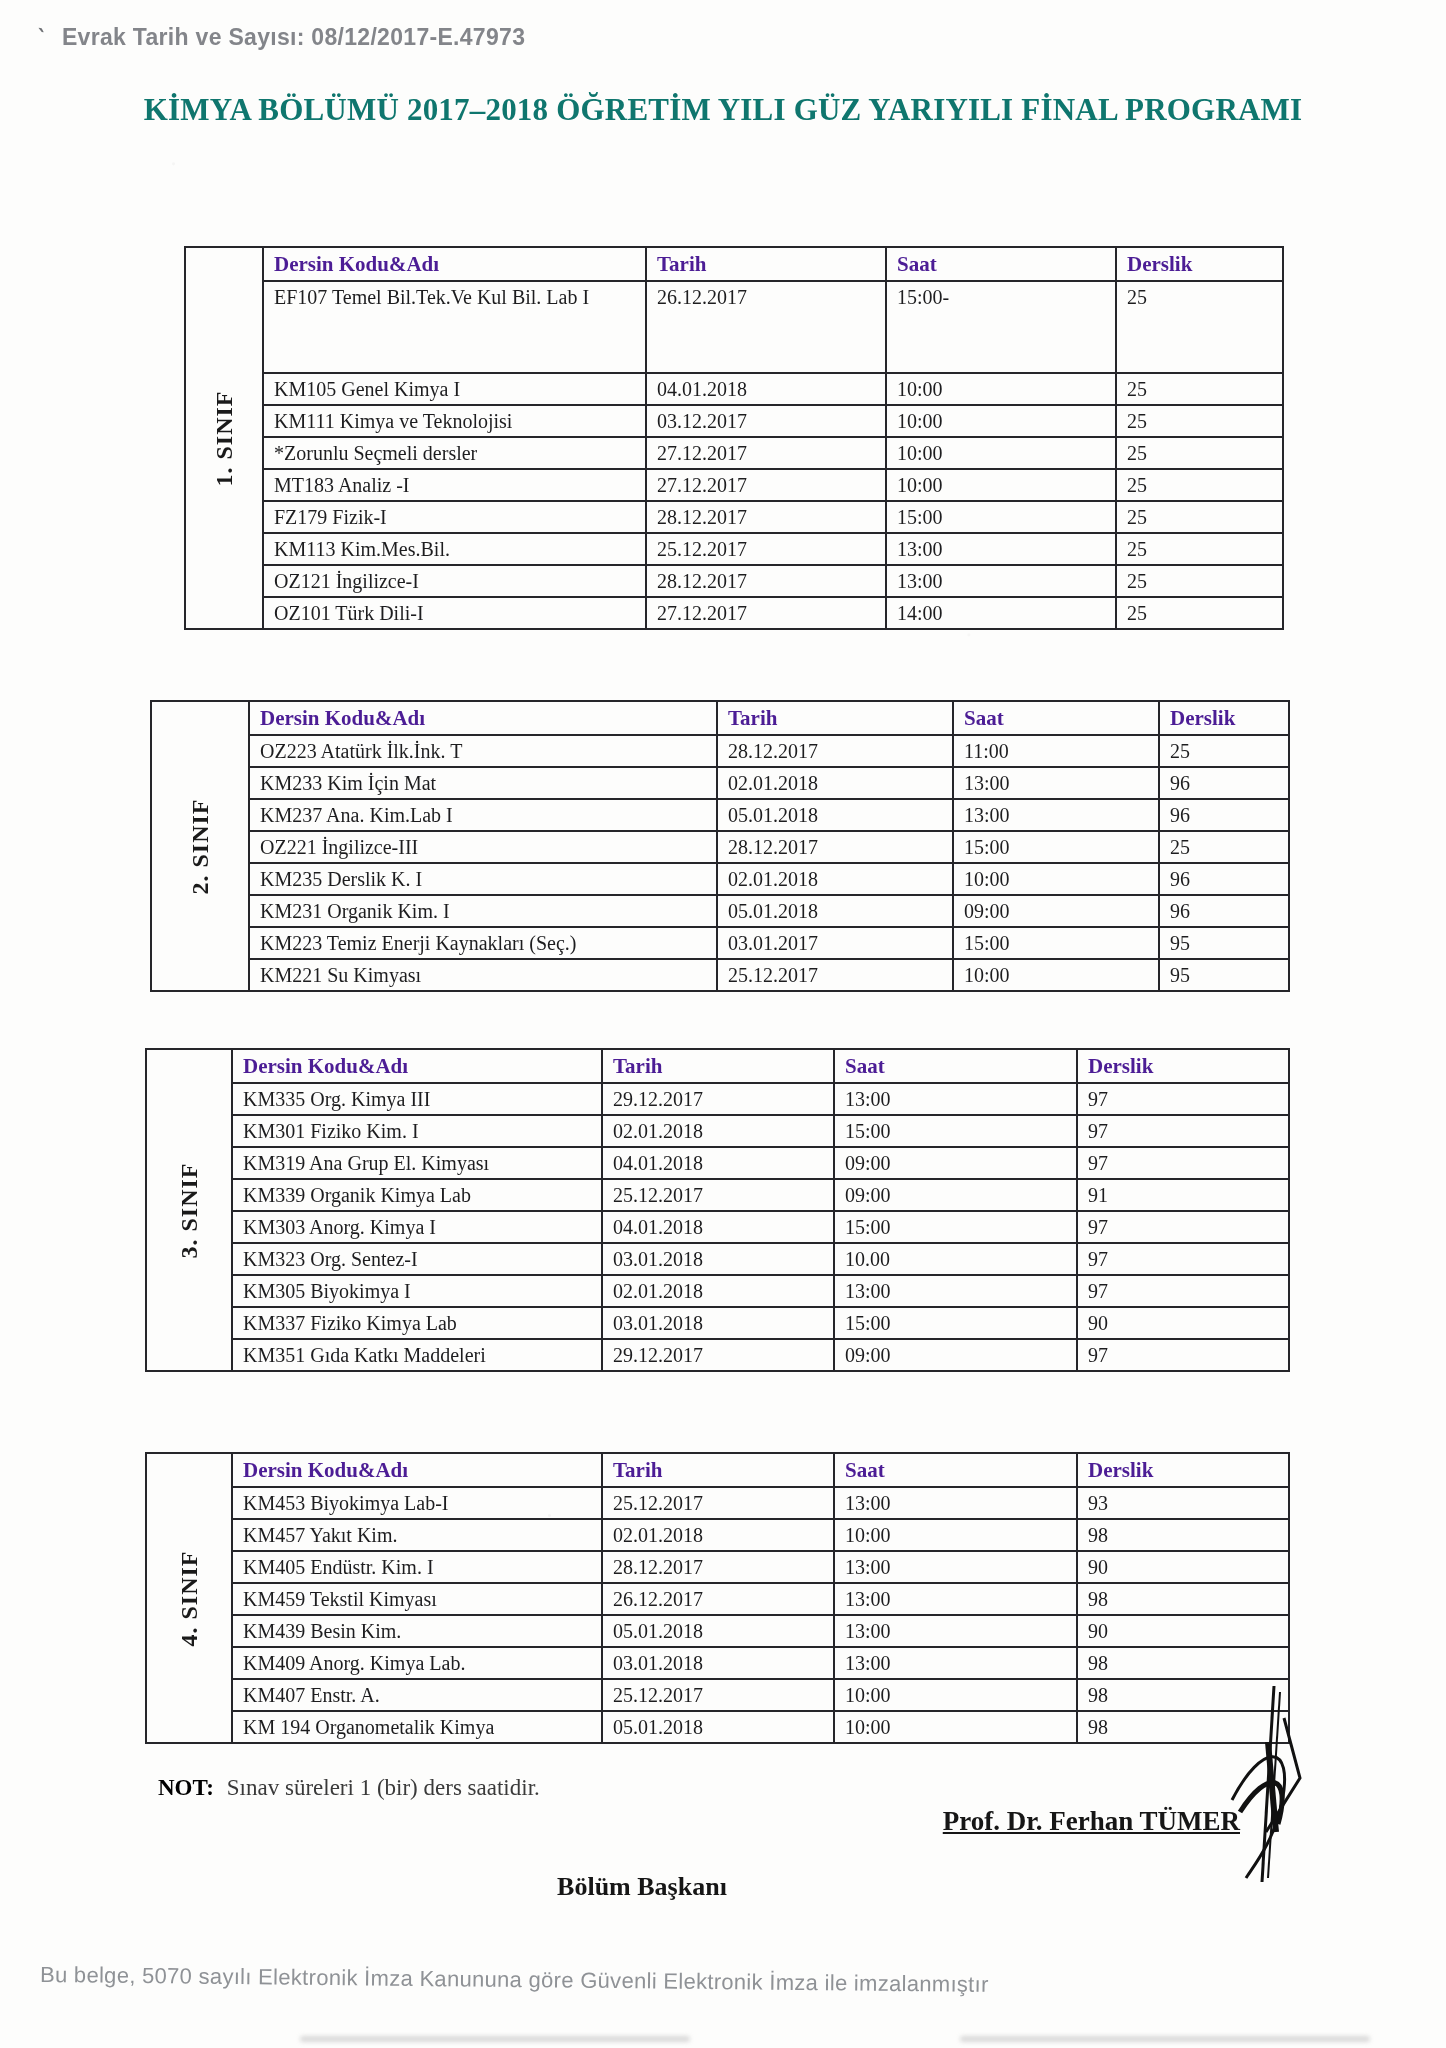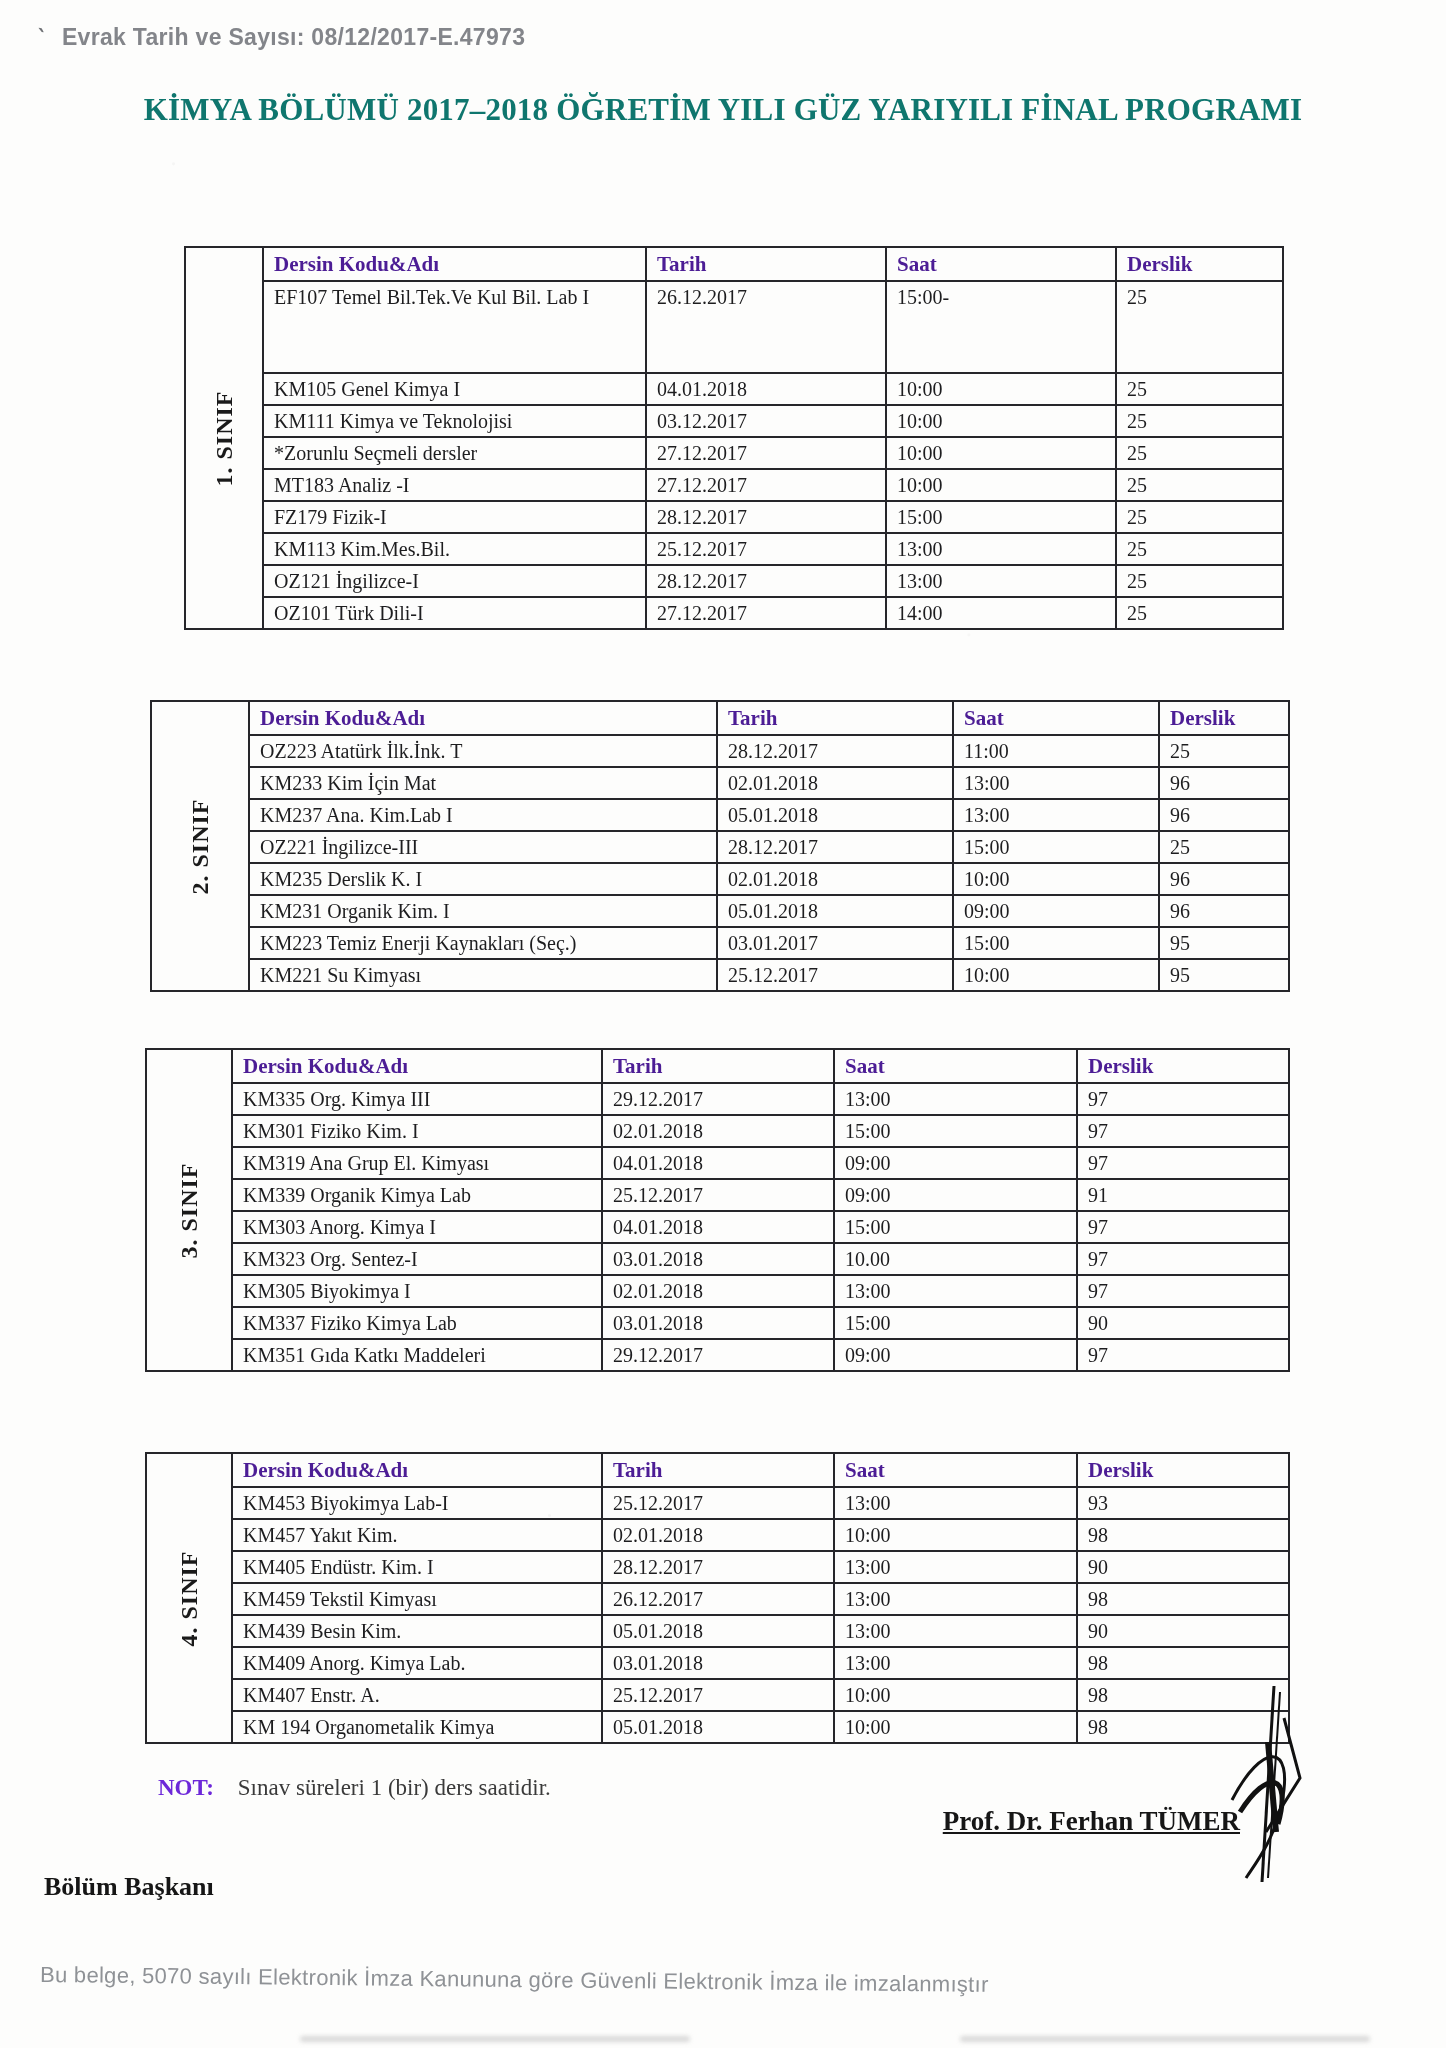--- a/index.html
+++ b/index.html
@@ -71,29 +71,29 @@
     color:#1d1d1f;
   }
   th{ font-weight:700; font-size:21px; color:#4c1d95; height:34px; }
   
   .sec1 tbody tr:first-child td{ height:92px; vertical-align:top; }
 
   .note-line{
     position:absolute; top:1775px; left:158px;
     font-size:23px; color:#3a3a3a;
   }
-  .note-label{ font-weight:700; color:#6d28d9; margin-right:24px; }
+  .note-label{ font-weight:700; color:#000000; margin-right:13px; }
 
   .signer-name{
     position:absolute; top:1806px; left:0; width:1240px;
     text-align:right; font-weight:700; font-size:27px; color:#161616;text-decoration:underline;
   }
   .signer-title{
     position:absolute; top:1872px; left:0; width:1240px;
-    text-align:left; font-weight:700; font-size:26px; color:#161616;padding-left:44px;
+    text-align:center; font-weight:700; font-size:26px; color:#161616;padding-left:44px;
   }
   .signature{ position:absolute; top:1682px; left:1222px; width:90px; height:210px; }
 
   .footer-line{
     position:absolute; top:1962px; left:40px;
     font-family:"Liberation Sans", sans-serif;
     font-size:22px; color:#8f9296; letter-spacing:.3px;
     transform:rotate(0.6deg); transform-origin:left center;
     white-space:nowrap;
   }

